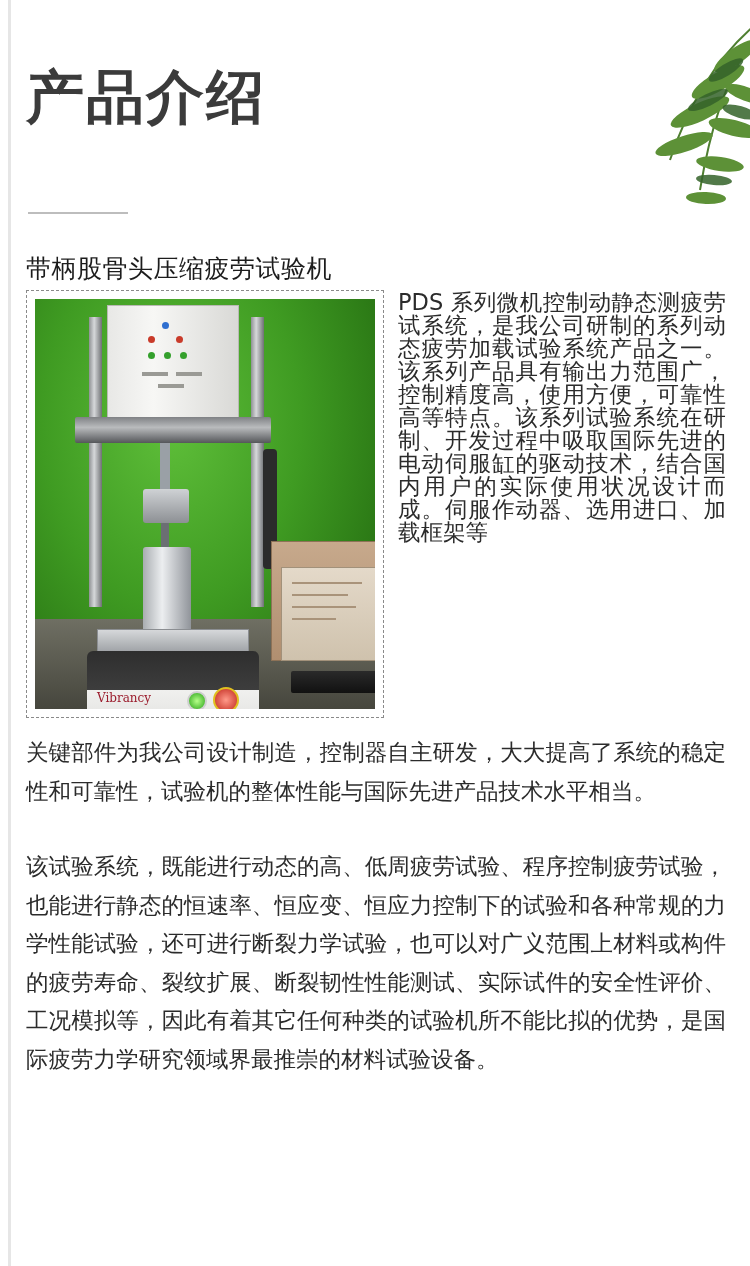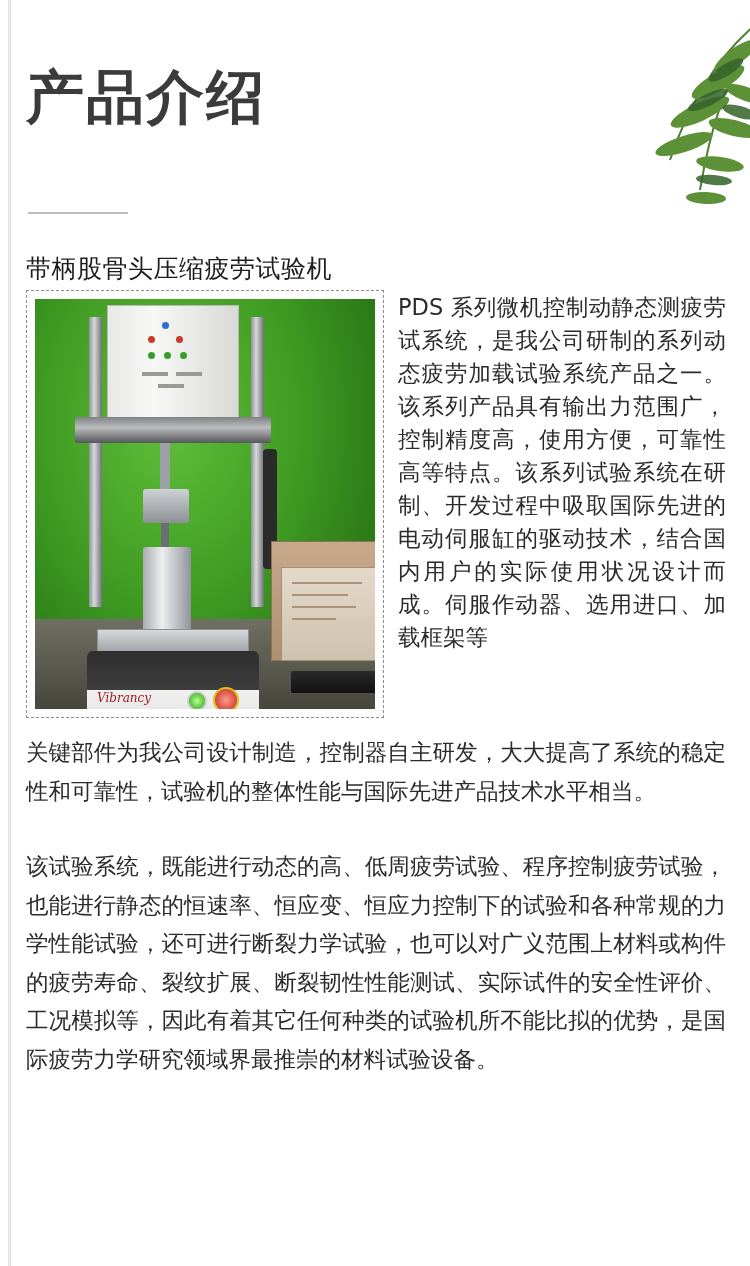--- a/index.html
+++ b/index.html
@@ -188,21 +188,20 @@
     left: 52px; top: 352px;
     width: 172px; height: 70px;
     background: linear-gradient(#2e2e2e,#3d3d3d 55%,#f0f0ee 56%,#e4e4e2);
     border-radius: 6px 6px 4px 4px;
   }
   .brand {
     position: absolute;
     left: 62px; top: 392px;
     color: #9b1c2c;
     font-size: 12px;
-    font-style: italic;
     font-family: "DejaVu Serif", serif;
   }
   .btn-green, .btn-red {
     position: absolute;
     width: 16px; height: 16px; border-radius: 50%;
     top: 392px;
   }
   .btn-green { left: 152px; background: radial-gradient(#b6ff8a,#27a316); border:2px solid #cfcfcf;}
   .btn-red { left: 178px; background: radial-gradient(#ff9a8a,#c0251a); border:2px solid #e0c020; width:22px;height:22px; top:388px;}
   .desk {
@@ -235,21 +234,21 @@
     border-radius: 4px;
   }
 
   
   .para-right {
     position: absolute;
     left: 372px;
     top: 291px;
     width: 328px;
     font-size: 22.5px;
-    line-height: 33px;
+    line-height: 23px;
     color: #2b2b2b;
     font-family: "DejaVu Sans", sans-serif;
     text-align: justify;
     text-justify: inter-ideograph;
   }
   .para-flow {
     position: absolute;
     left: 0px;
     width: 700px;
     font-size: 22.5px;

